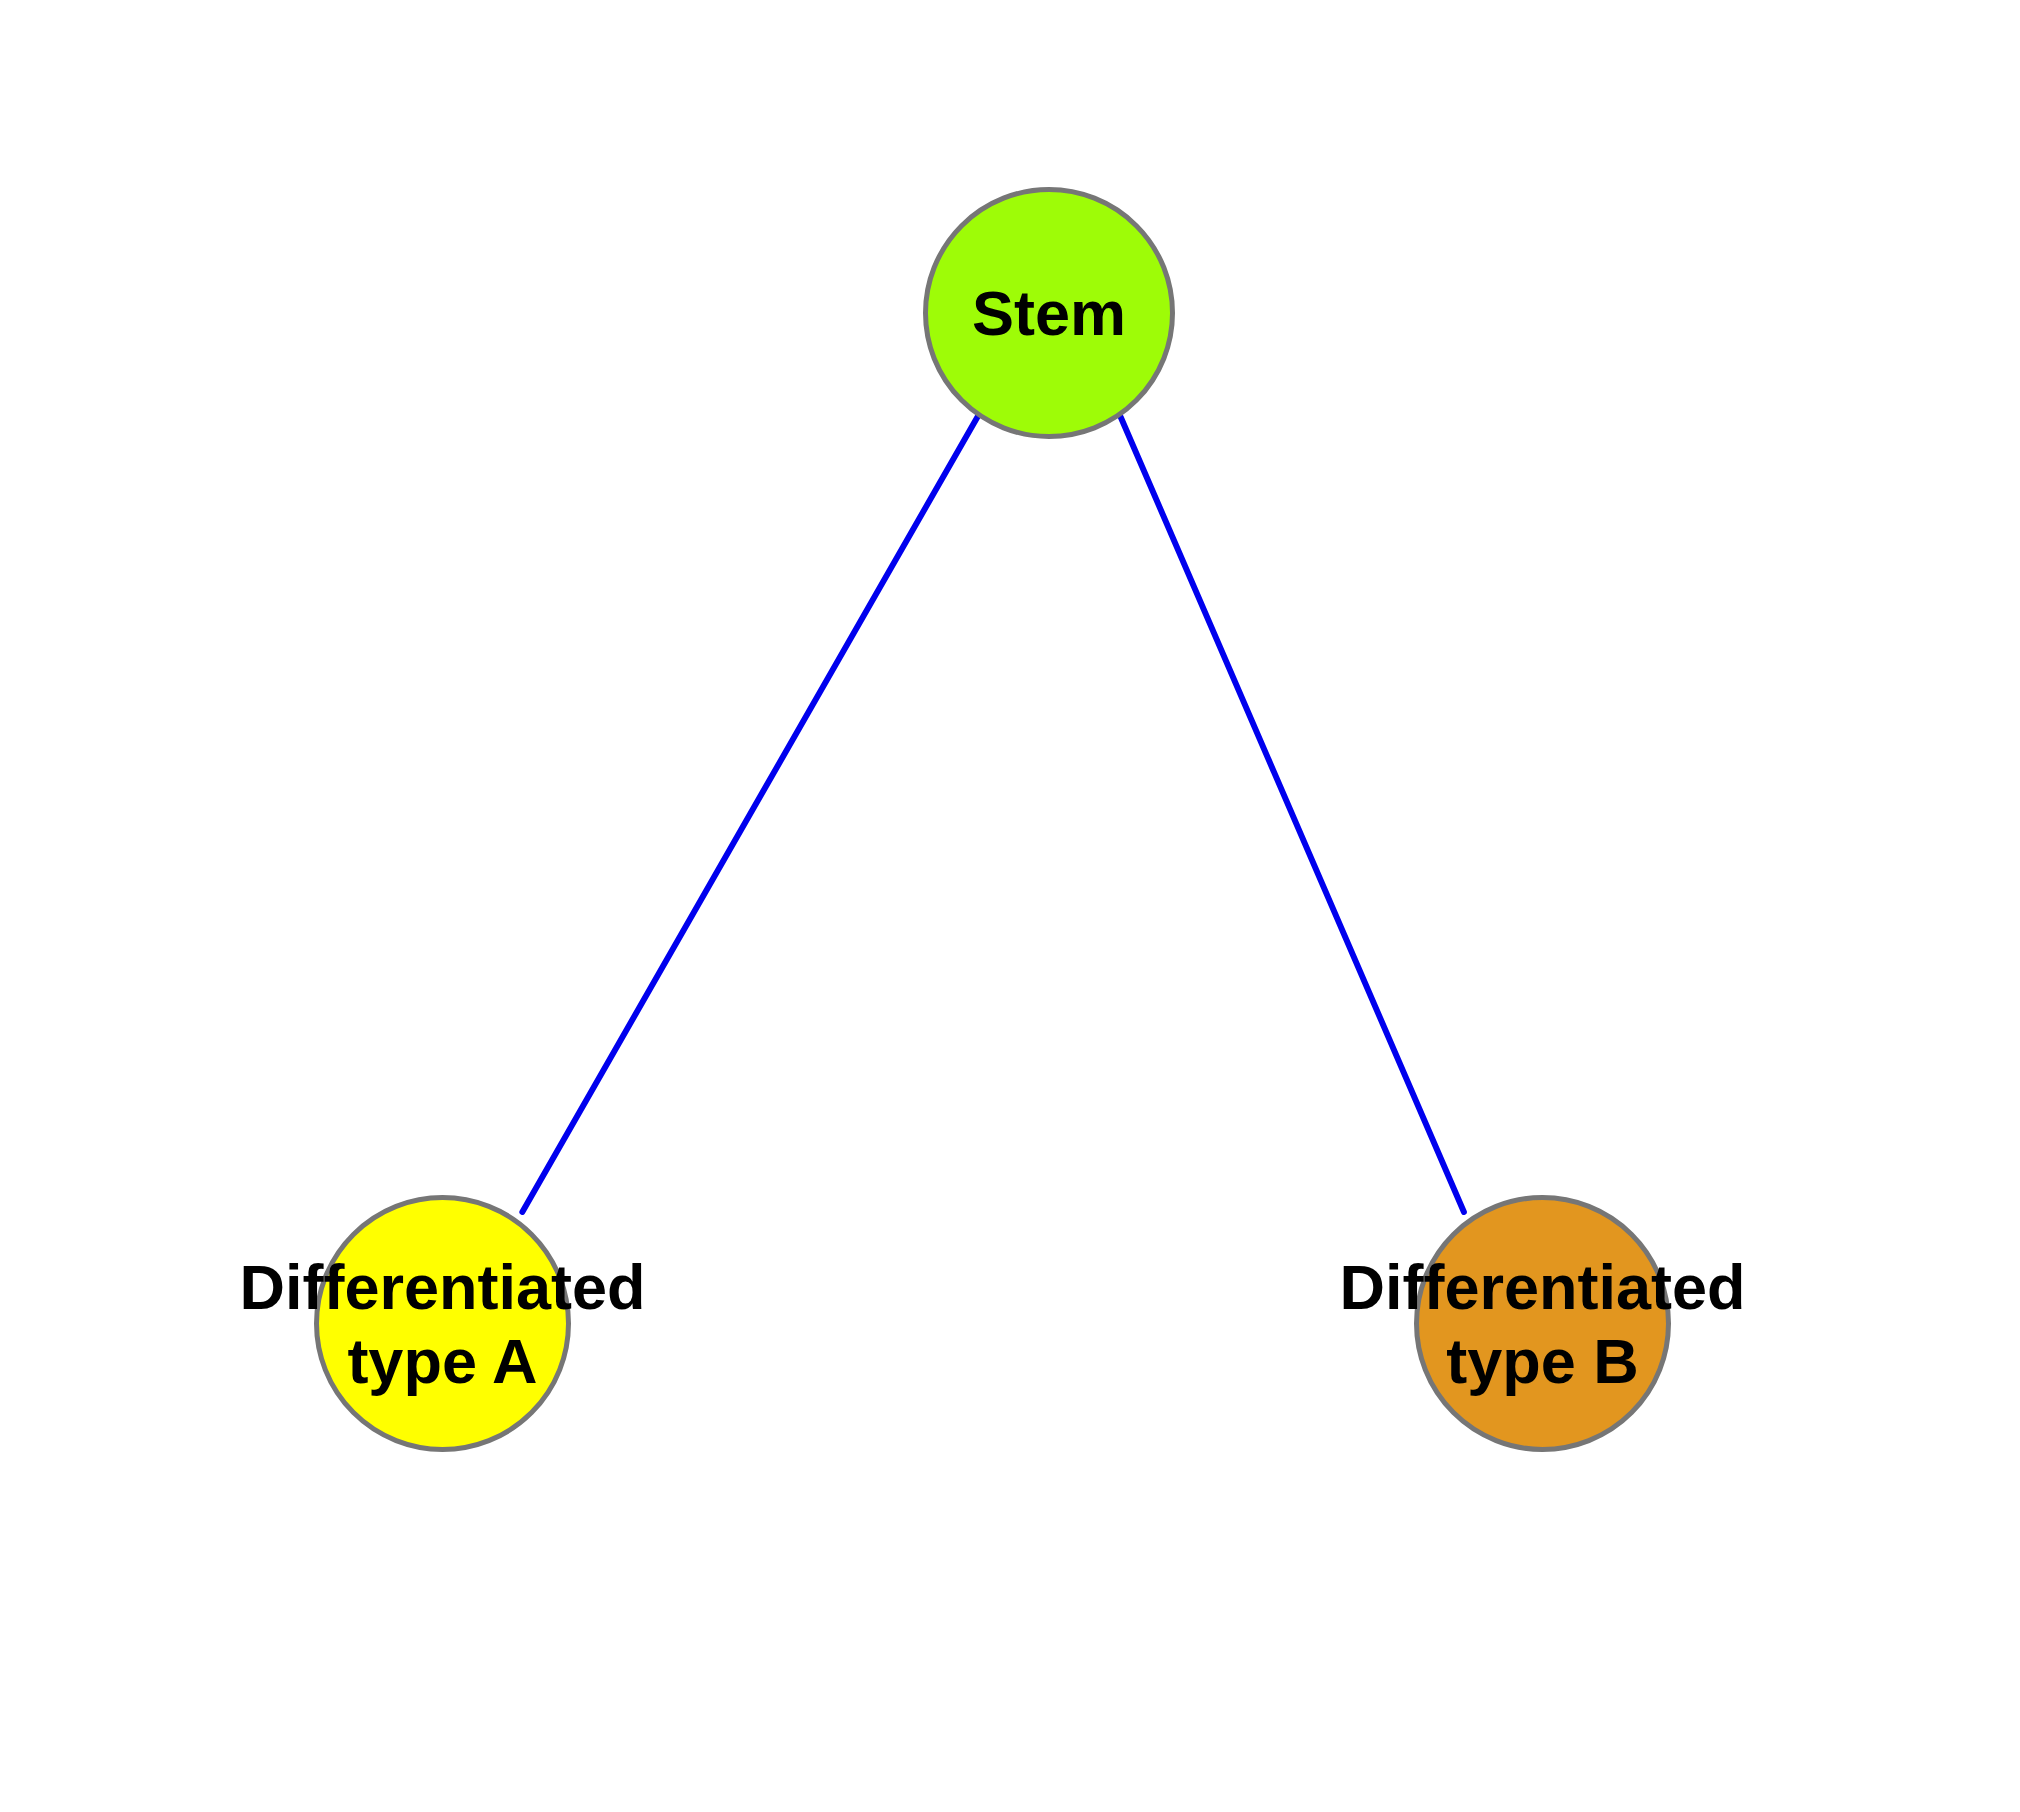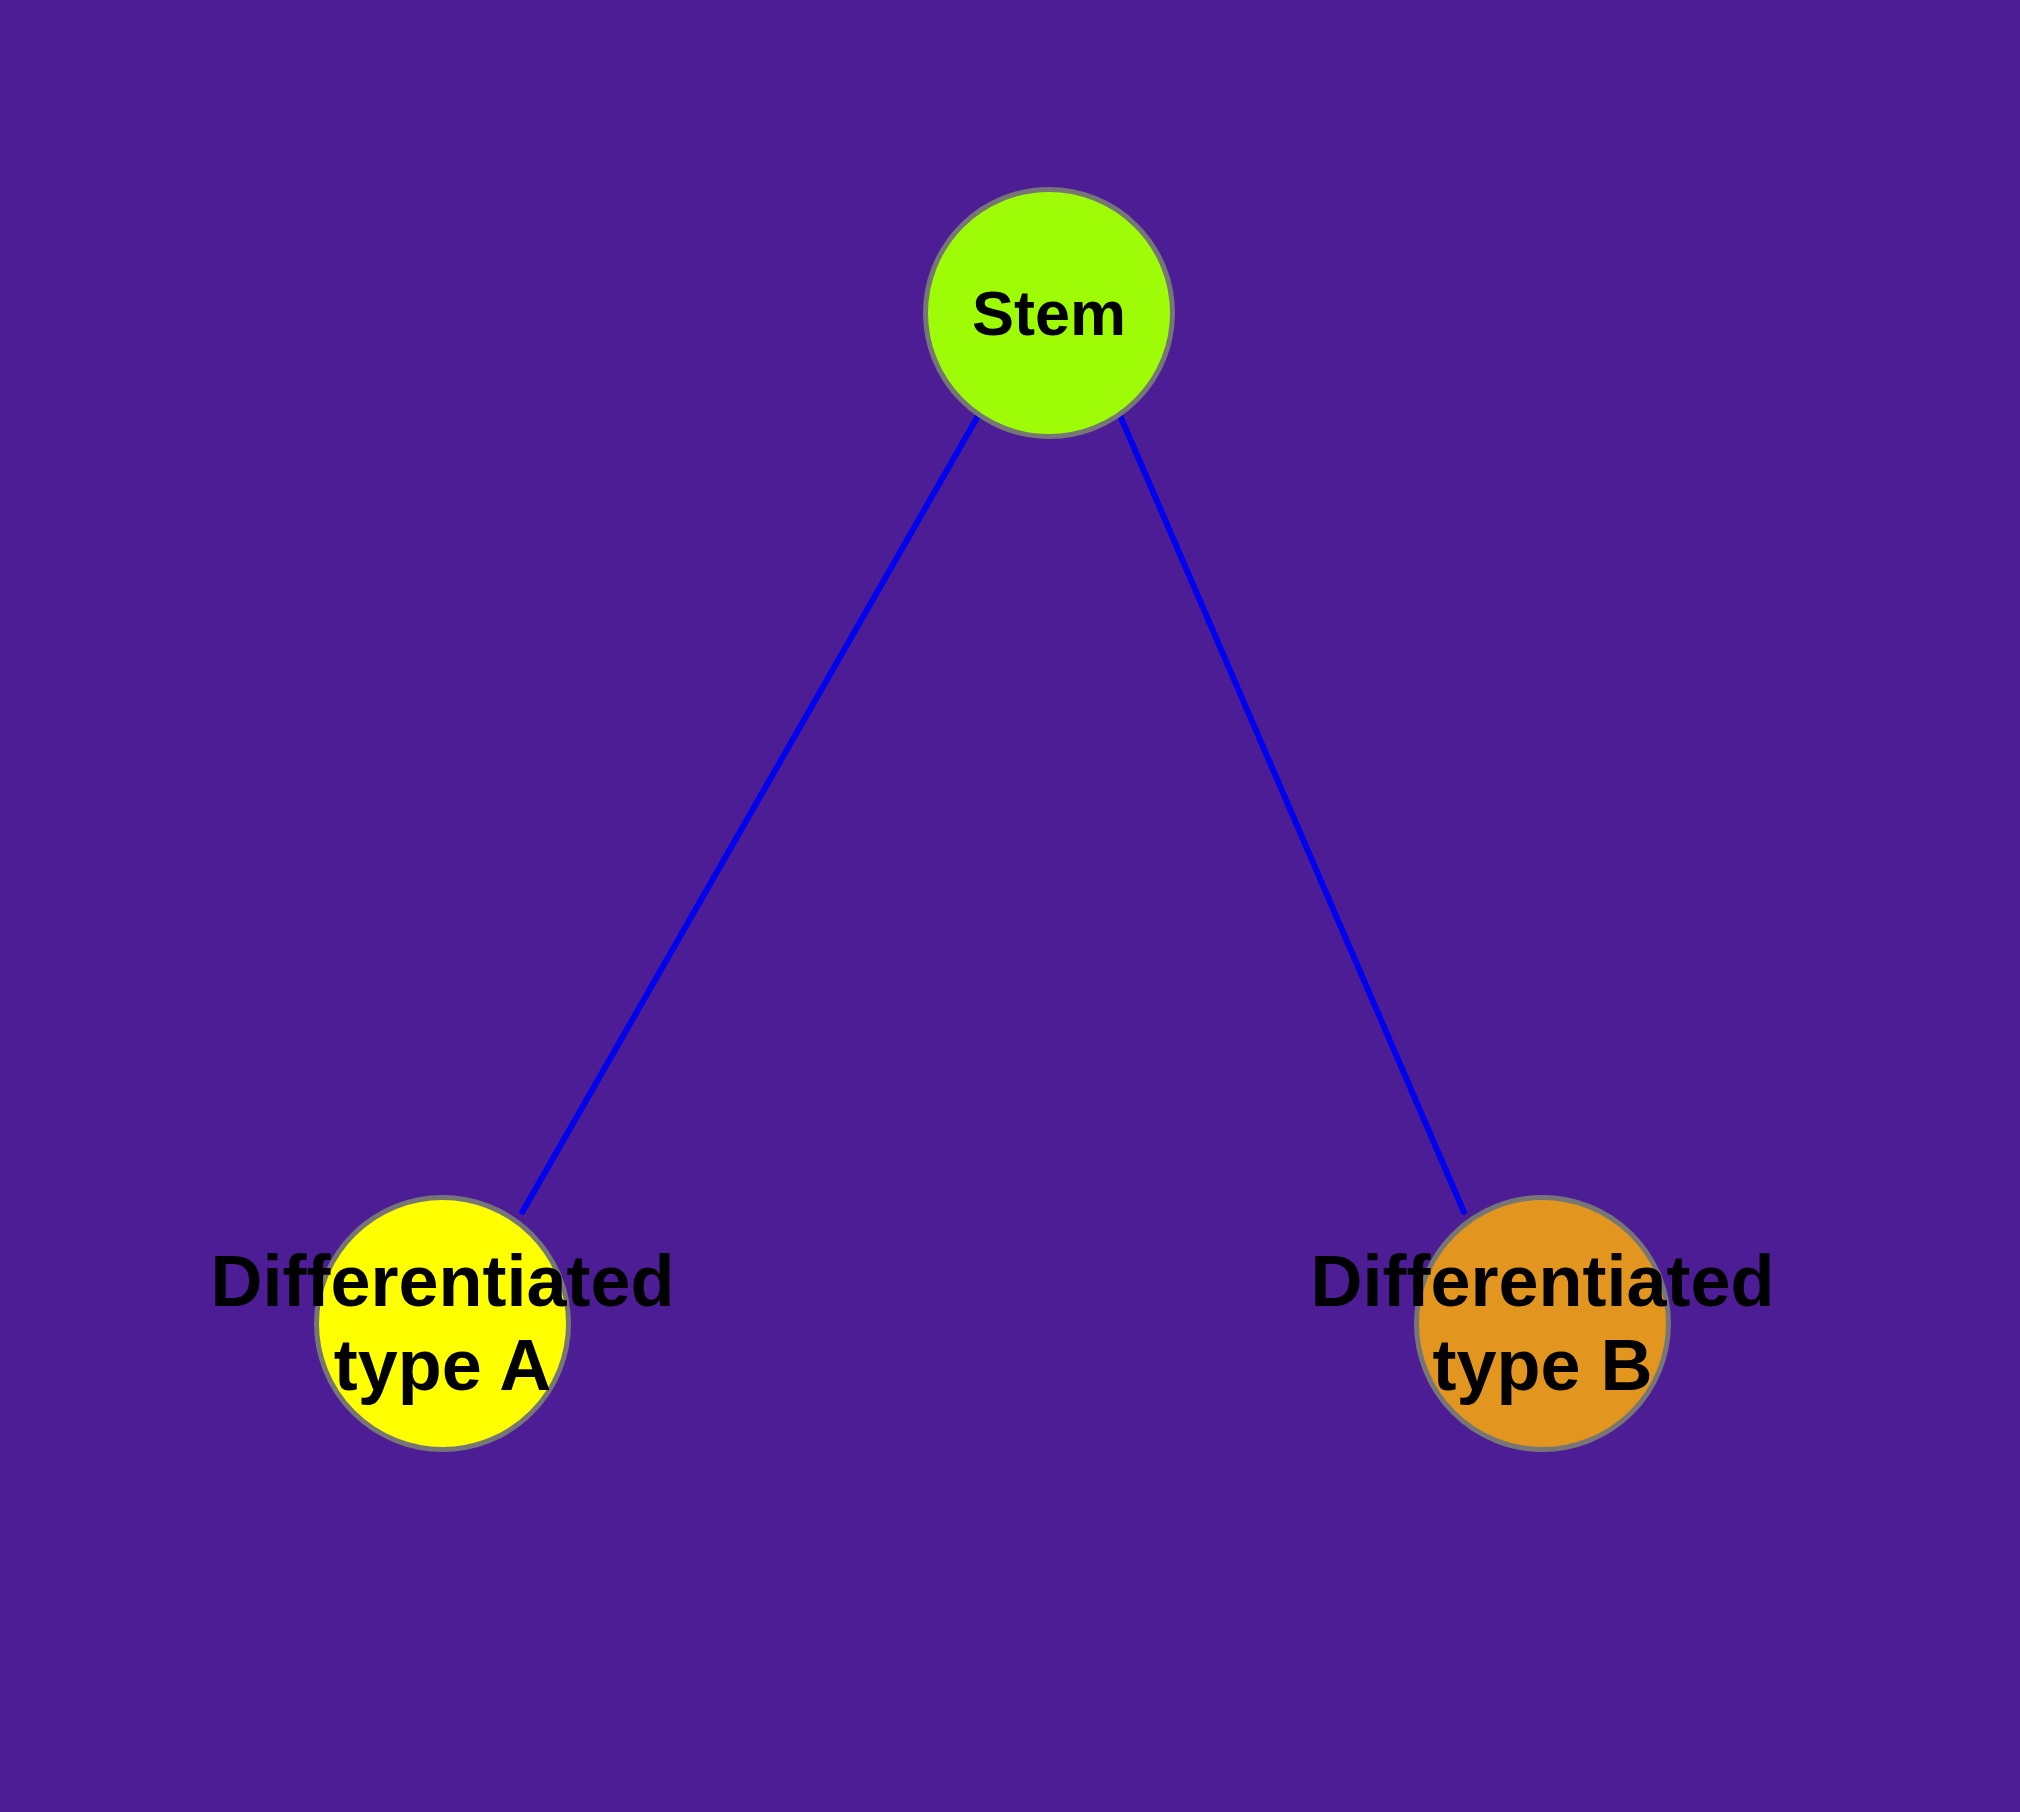--- a/index.html
+++ b/index.html
@@ -5,21 +5,21 @@
 <style>
   html, body {
     margin: 0;
     padding: 0;
     background: #ccccfa;
   }
   #canvas {
     position: relative;
     width: 2021px;
     height: 1812px;
-    background: #4c1d95;
+    background: #ffffff;
     overflow: hidden;
     font-family: "Liberation Sans", sans-serif;
   }
   #edge-layer {
     position: absolute;
     inset: 0;
     width: 2021px;
     height: 1812px;
     pointer-events: none;
   }
@@ -62,21 +62,21 @@
   }
   .node-type-b {
     left: 1414px;
     top: 1195px;
     width: 257px;
     height: 257px;
     background: #e2961f;
     border: 5.1px solid #767676;
   }
   .node-type-a .node-label,
-  .node-type-b .node-label { font-size: 72px; }
+  .node-type-b .node-label { font-size: 63px; }
 </style>
 </head>
 <body>
 
 <div id="canvas">
 
   <svg id="edge-layer" viewBox="0 0 2384 2138" width="2021" height="1812" xmlns="http://www.w3.org/2000/svg">
     <line x1="1153" y1="492" x2="616" y2="1430" stroke="#0000ee" stroke-width="7" stroke-linecap="round"></line>
     <line x1="1322" y1="492" x2="1727" y2="1430" stroke="#0000ee" stroke-width="7" stroke-linecap="round"></line>
   </svg>

